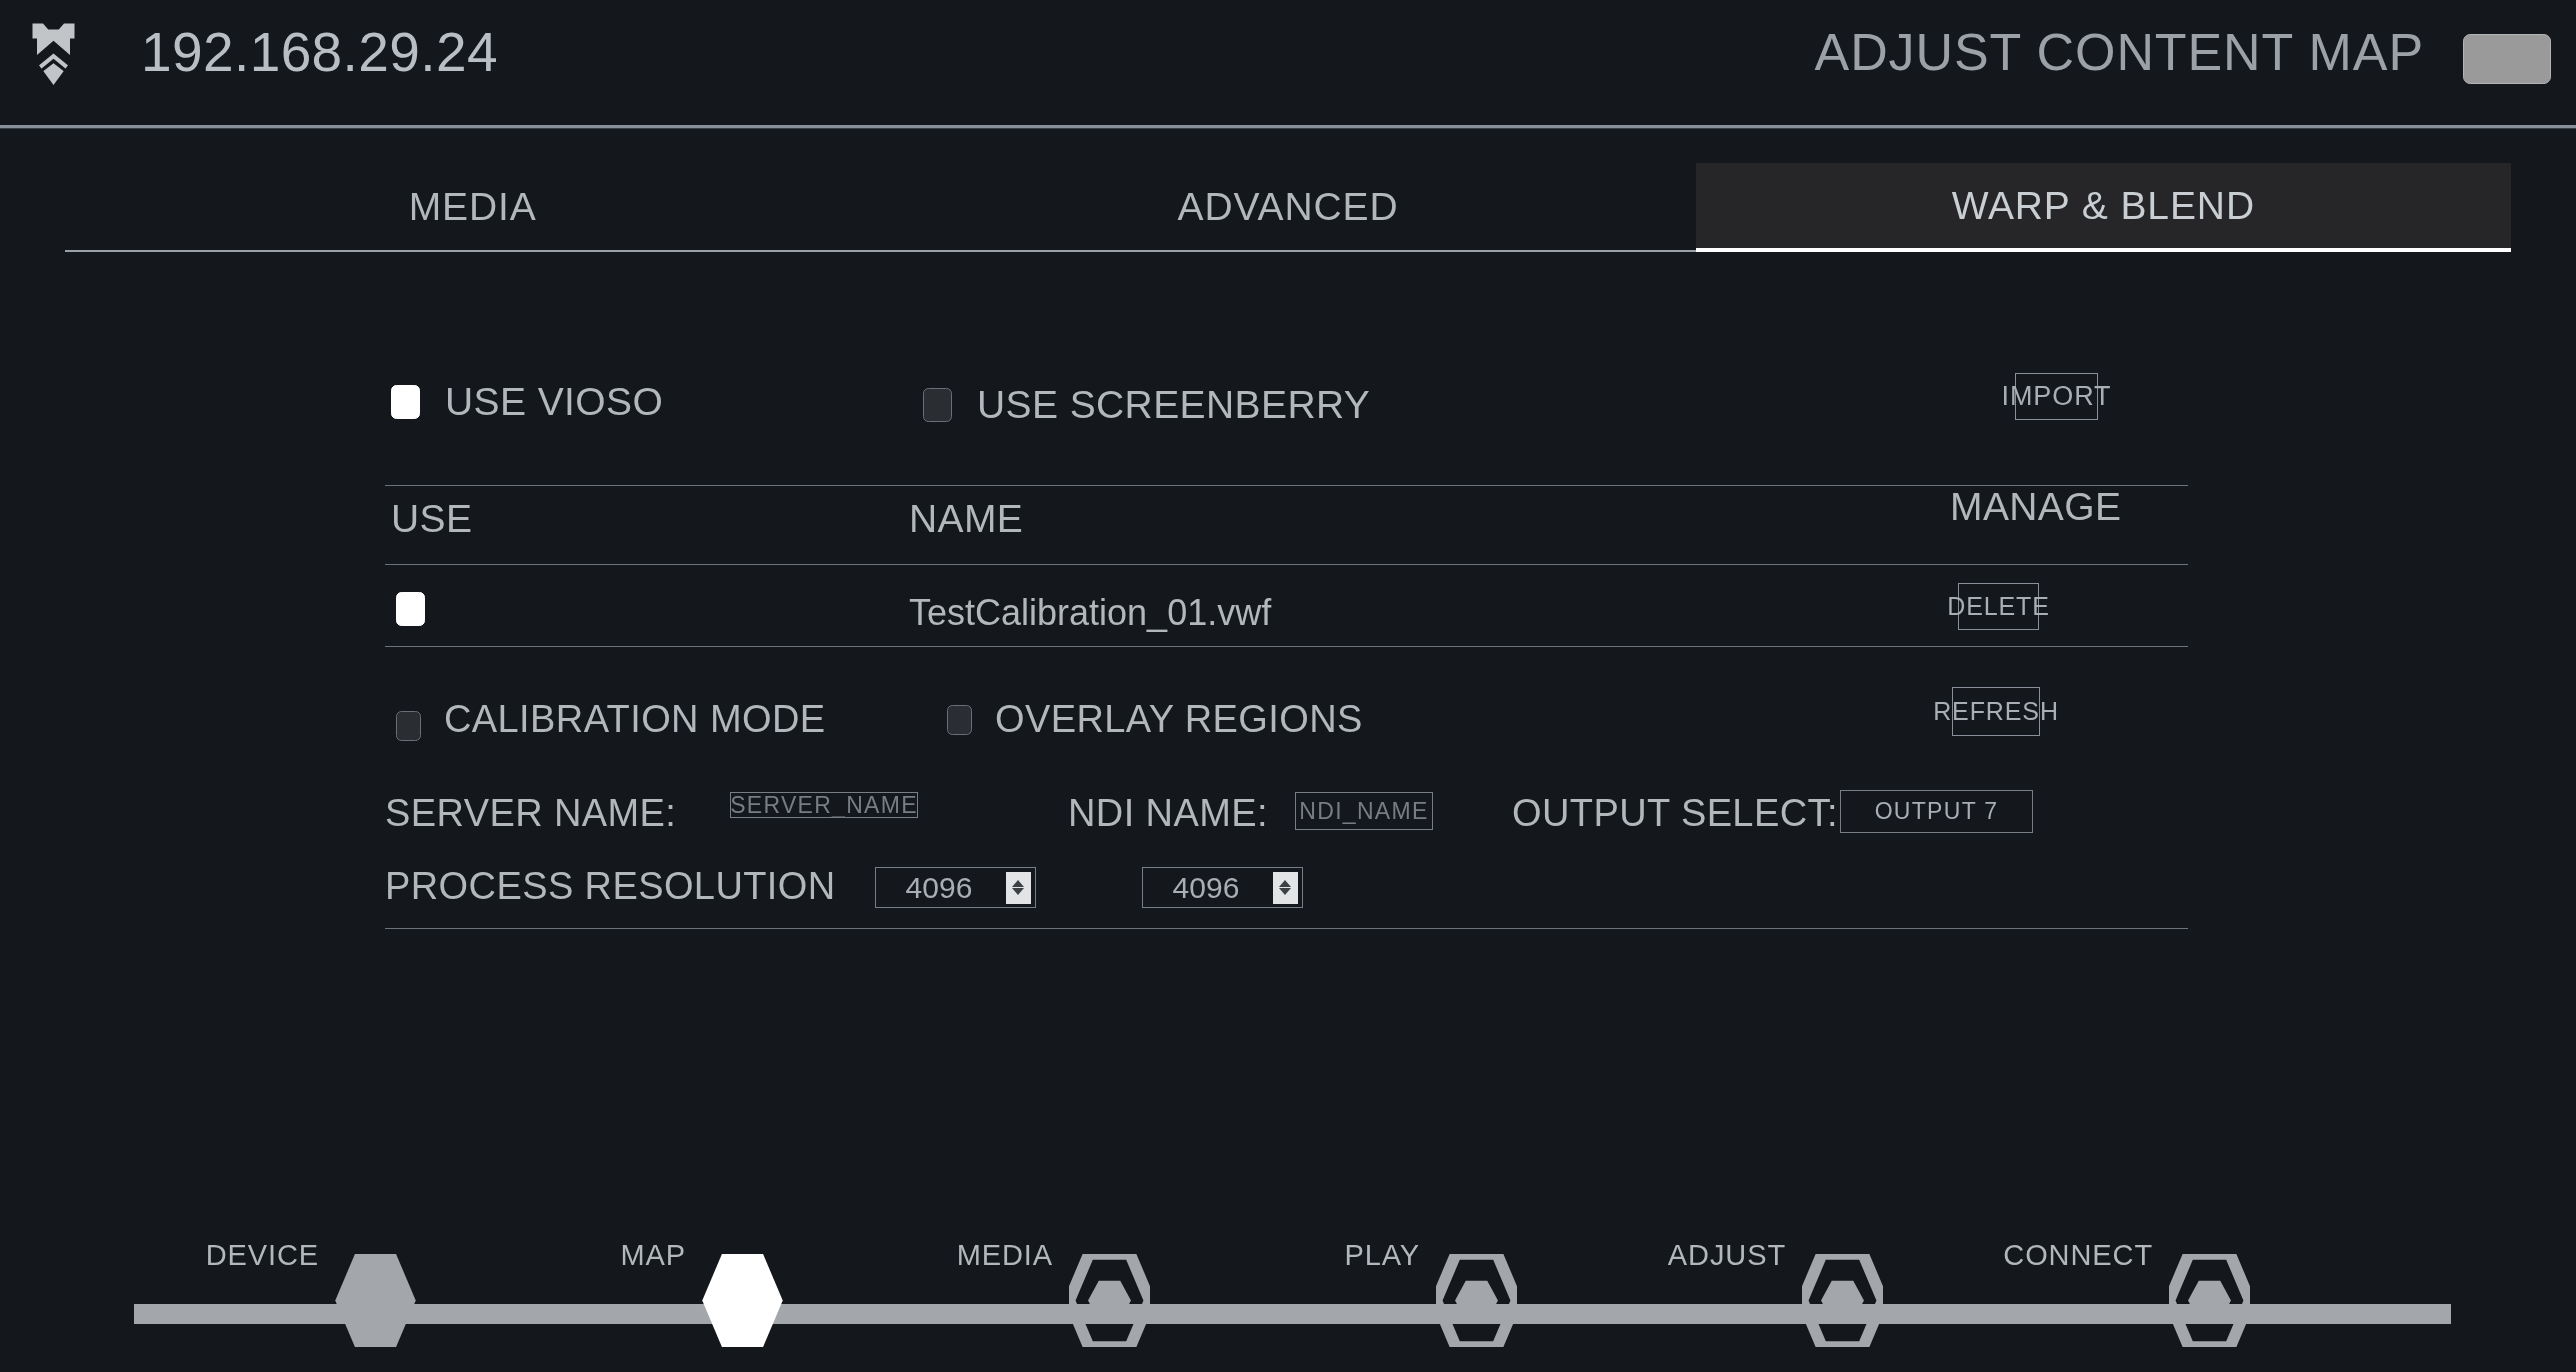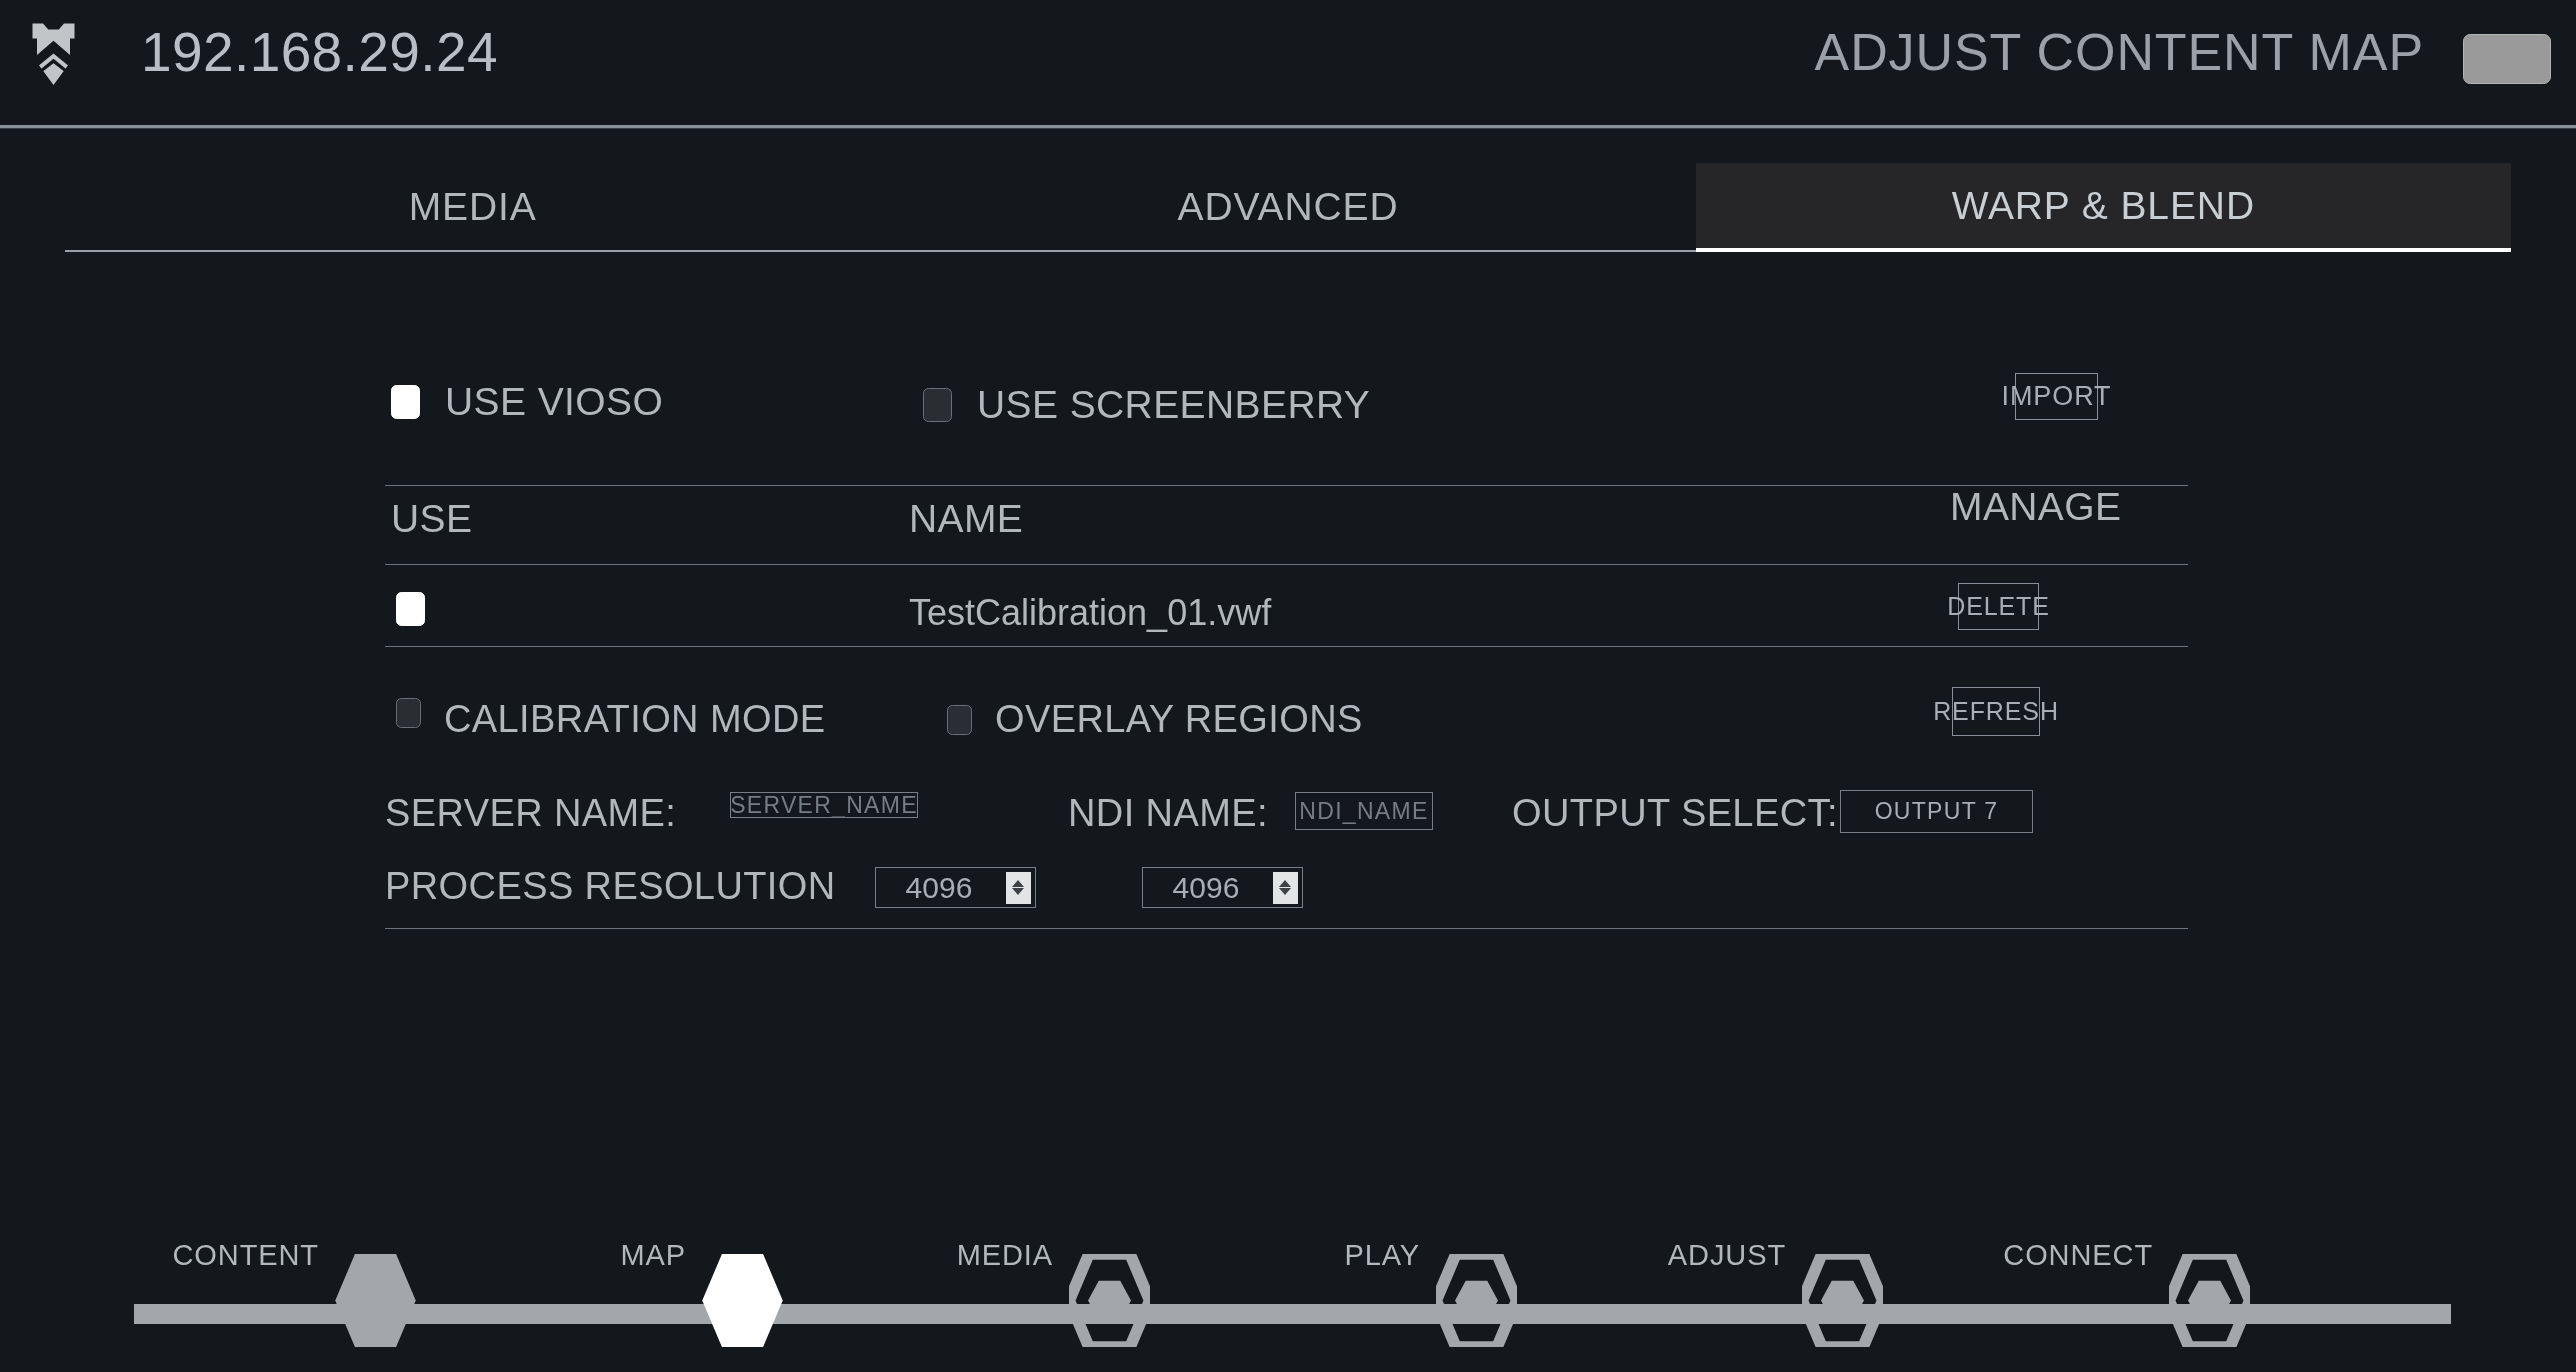--- a/index.html
+++ b/index.html
@@ -316,21 +316,21 @@
     <div class="table-rule" style="top:564px;"></div>
 
     <div>
       <div class="chk checked" style="position:absolute;left:396px;top:592px;"></div>
       <div class="td" style="left:909px;top:592px;">TestCalibration_01.vwf</div>
       <div class="outline-btn" id="delete-btn">DELETE</div>
     </div>
 
     <div class="table-rule" style="top:646px;"></div>
 
-    <div style="position:absolute;left:396px;top:698px;display:flex;align-items:flex-start;">
+    <div style="position:absolute;left:396px;top:698px;display:flex;align-items:flex-end;">
       <div class="chk small"></div>
       <div class="toggle-label" style="font-size:38px;margin-left:23px;">CALIBRATION MODE</div>
     </div>
 
     <div style="position:absolute;left:947px;top:698px;display:flex;align-items:center;">
       <div class="chk small"></div>
       <div class="toggle-label" style="font-size:38px;margin-left:23px;">OVERLAY REGIONS</div>
     </div>
 
     <div class="outline-btn" id="refresh-btn">REFRESH</div>
@@ -362,21 +362,21 @@
       </div>
     </div>
 
     <div class="table-rule" style="top:928px;"></div>
   </div>
 
   <div class="stepper">
     <div class="stepper-line"></div>
 
     <div class="step" style="left:335px;">
-      <div class="step-label">CONTENT</div>
+      <div class="step-label">DEVICE</div>
       <svg class="hex" viewBox="0 0 90 104">
         <polygon points="22,0 68,0 90,52 68,104 22,104 0,52" fill="#a3a7ab"></polygon>
       </svg>
     </div>
 
     <div class="step" style="left:702px;">
       <div class="step-label">MAP</div>
       <svg class="hex" viewBox="0 0 90 104">
         <polygon points="22,0 68,0 90,52 68,104 22,104 0,52" fill="#ffffff"></polygon>
       </svg>

